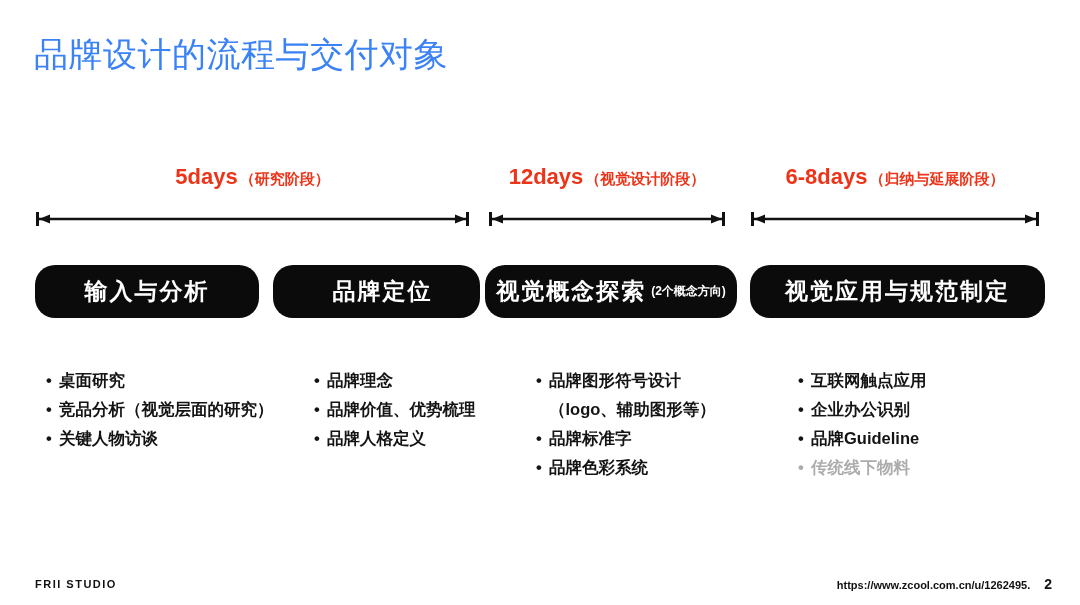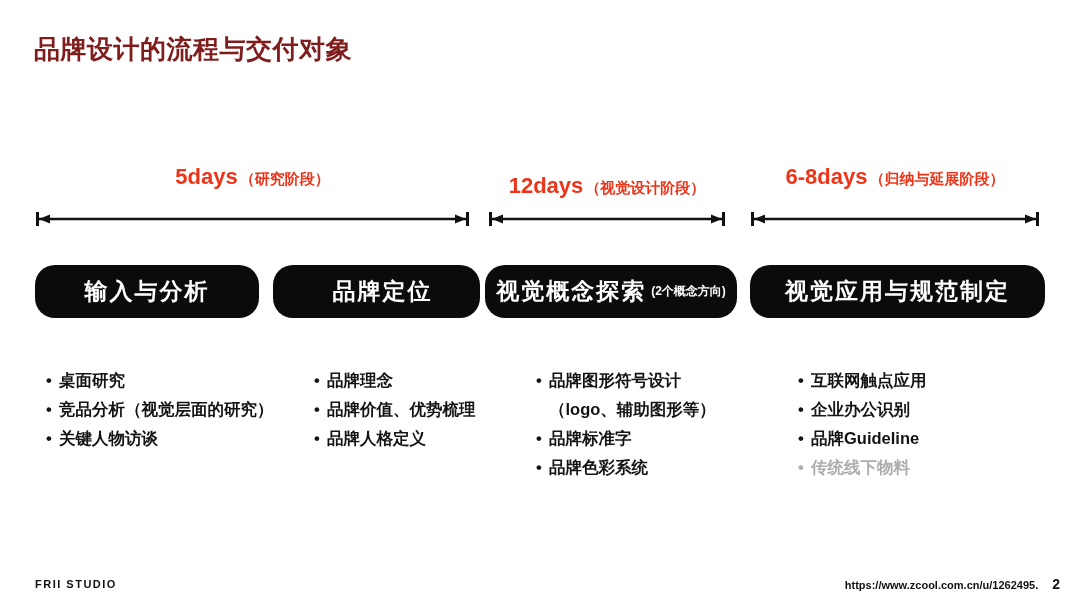--- a/index.html
+++ b/index.html
@@ -6,31 +6,31 @@
   .slide {
     position:relative;
     width:1080px; height:605px;
     background:#ffffff;
     font-family:"Liberation Sans","DejaVu Sans",sans-serif;
     overflow:hidden;
     margin:0 auto;
   }
   .title {
     position:absolute; left:34px; top:32px; margin:0;
-    font-size:26px; font-weight:700; color:#7f1d1d; letter-spacing:0.5px;
+    font-size:34px; font-weight:400; color:#3b82f6; letter-spacing:0.5px;
   }
   .phase-label {
     position:absolute; top:164px; height:30px;
     display:flex; align-items:baseline; justify-content:center;
     color:#ED3419; white-space:nowrap;
   }
   .phase-label .days { font-size:22px; font-weight:800; }
   .phase-label .stage { font-size:15px; font-weight:700; margin-left:2px; }
   #phase1 { left:35px;  width:435px; }
-  #phase2 { left:488px; width:238px;margin-top:9px; }
+  #phase2 { left:488px; width:238px; }
   #phase3 { left:750px; width:290px; }
 
   .bracket { position:absolute; top:210px; height:18px; }
   #bracket1 { left:35px;  width:435px; }
   #bracket2 { left:488px; width:238px; }
   #bracket3 { left:750px; width:290px; }
 
   .hbox {
     position:absolute; top:265px; height:53px;
     background:#0B0B0B; color:#fff;
@@ -57,21 +57,21 @@
   #list1 { left:30px;  width:250px; }
   #list2 { left:298px; width:210px; }
   #list3 { left:520px; width:240px; }
   #list4 { left:782px; width:270px; }
 
   .footer-left {
     position:absolute; left:35px; top:578px;
     font-size:11px; font-weight:800; letter-spacing:1.5px; color:#111;
   }
   .footer-right {
-    position:absolute; right:20px; top:576px;
+    position:absolute; right:28px; top:576px;
     display:flex; align-items:baseline; gap:14px;
   }
   .footer-right .url  { font-size:11px; font-weight:700; color:#111; }
   .footer-right .page { font-size:14px; font-weight:800; color:#111; }
 </style>
 </head>
 <body>
 
 <div class="slide">
 

